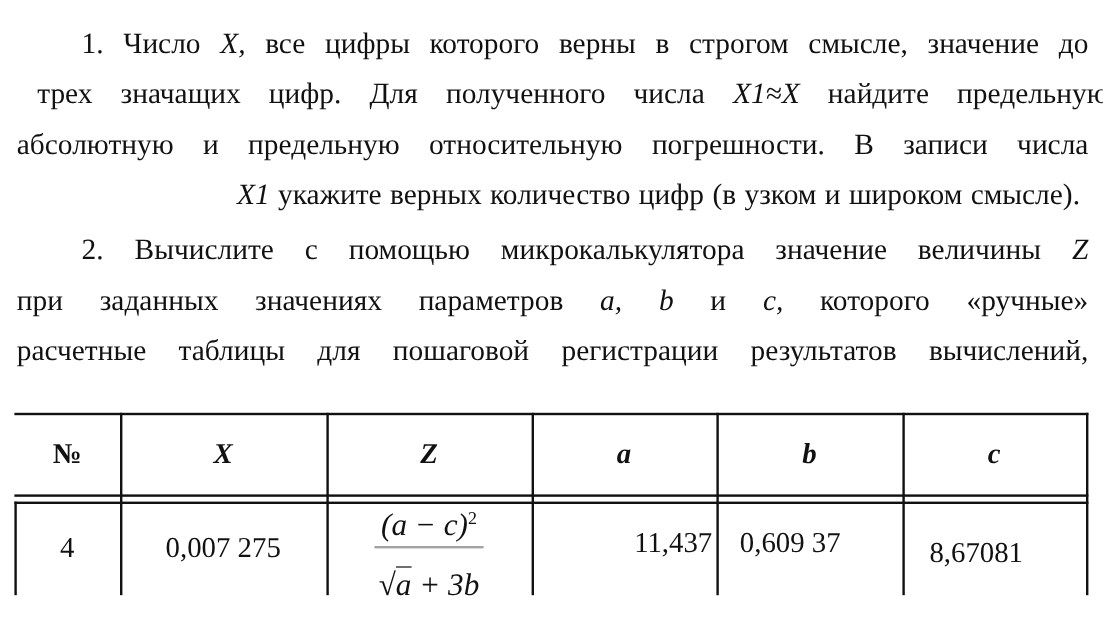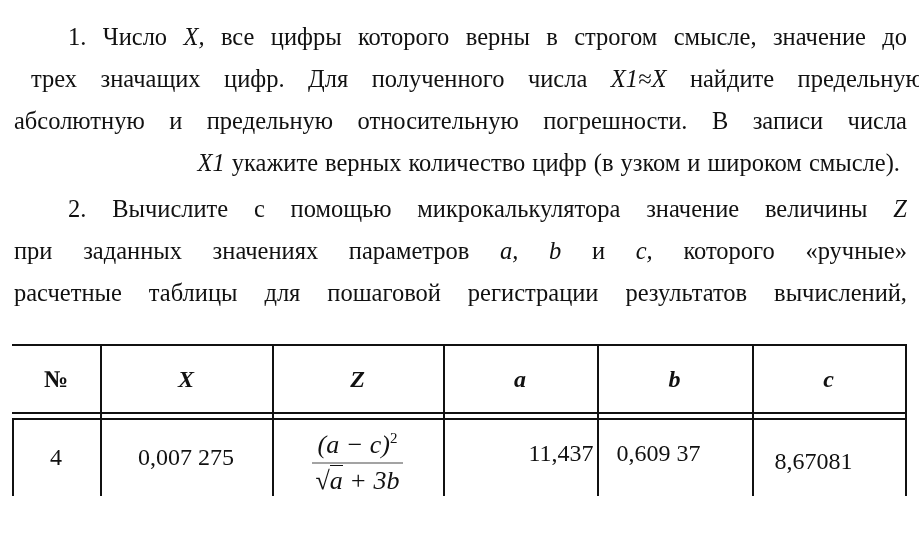--- a/index.html
+++ b/index.html
@@ -13,21 +13,21 @@
   i, .it { font-style:italic; }
   .tbl { position:absolute; left:12px; top:344px; width:895px; height:152px; }
   .hline { position:absolute; left:0; width:895px; height:0; border-top:2px solid #111; }
   .vline { position:absolute; width:0; border-left:2px solid #111; }
   .cell { position:absolute; display:flex; align-items:center; justify-content:center;
           font-size:24px; }
   .hcell { font-weight:bold; font-style:italic; font-size:24px; }
   .hcell.no { font-style:normal; }
   .frac { display:inline-flex; flex-direction:column; align-items:center; font-size:26px; font-style:italic; }
   .frac .num { padding:0 6px 2px; border-bottom:2px solid #a3a3a3;margin-top:12px; }
-  .frac .den { padding-top:2px; }
+  .frac .den { padding-top:16px; }
   .frac sup { font-size:15px; font-style:normal; }
   .sqrt { font-style:normal; }
   .rad { border-top:1.5px solid #111; }
 </style>
 </head>
 <body>
 
 <div class="line indent" style="top:22px;">
   <span>1.</span>
   <span>Число</span>

